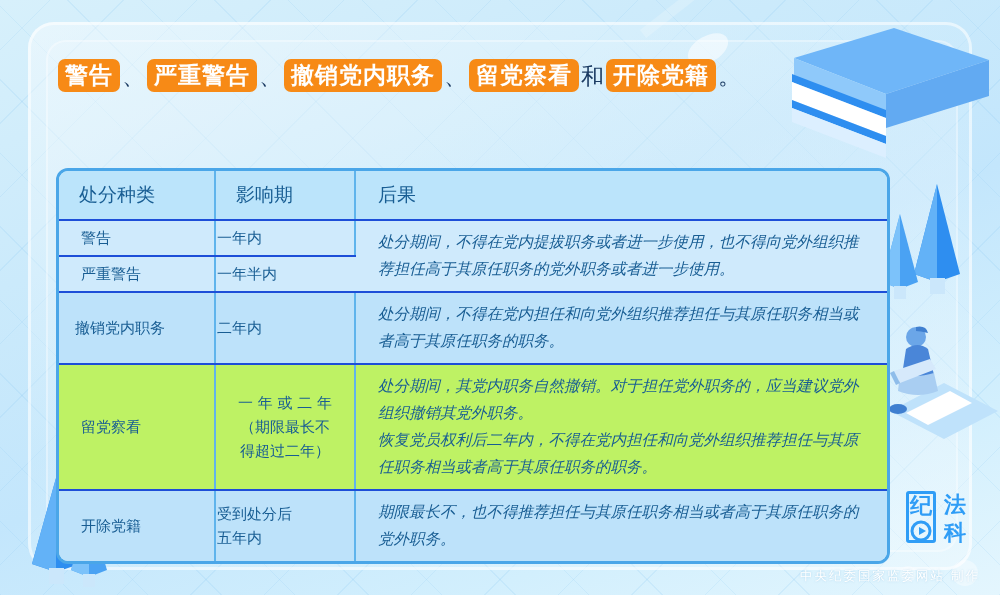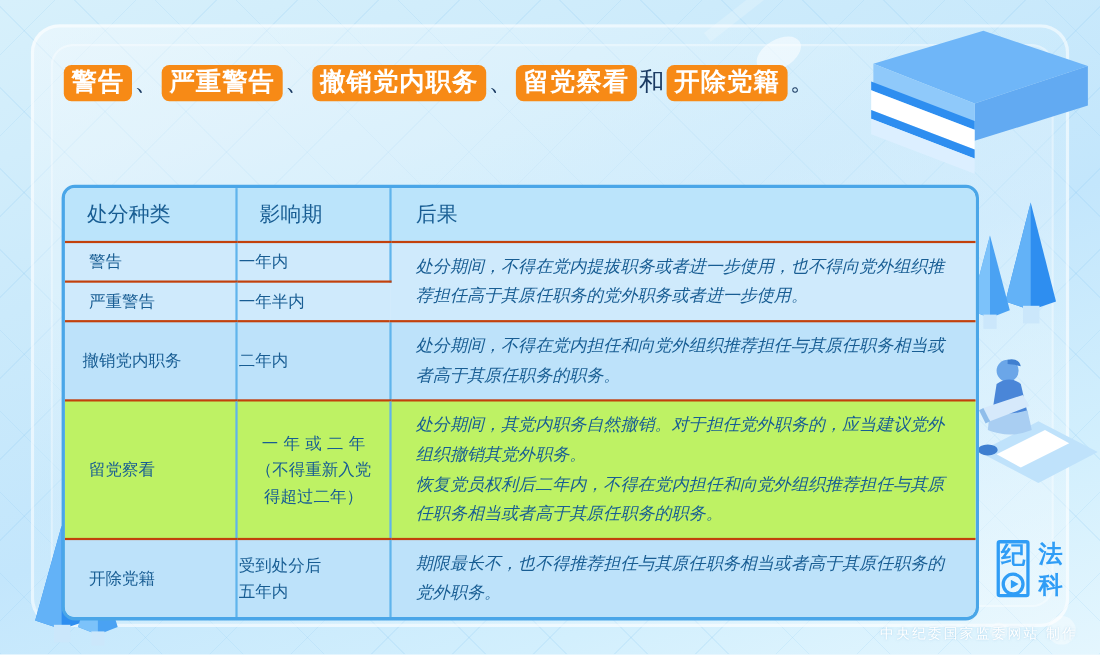--- a/index.html
+++ b/index.html
@@ -128,21 +128,21 @@
   }
   table.disc {
     border-collapse: collapse;
     width: 100%;
     table-layout: fixed;
   }
   table.disc col.c1 { width: 156px; }
   table.disc col.c2 { width: 140px; }
   table.disc th, table.disc td {
     border-right: 2px solid #5fb4ec;
-    border-bottom: 2px solid #c2410c;
+    border-bottom: 2px solid #1d4ed8;
     color: #185d93;
     font-family: "DejaVu Serif", "Liberation Serif", serif;
     vertical-align: middle;
   }
   table.disc th:last-child, table.disc td:last-child { border-right: none; }
   table.disc tr:last-child td { border-bottom: none; }
 
   thead th {
     background: #bbe4fb;
     font-size: 19px;
@@ -319,21 +319,21 @@
         </tr>
         <tr class="tone-b">
           <td class="c-kind" style="padding-left:16px;">撤销党内职务</td>
           <td class="c-period">二年内</td>
           <td class="c-result">处分期间，不得在党内担任和向党外组织推荐担任与其原任职务相当或者高于其原任职务的职务。</td>
         </tr>
         <tr class="tone-c">
           <td class="c-kind">留党察看</td>
           <td class="c-period center">
             <div>一 年 或 二 年</div>
-            <div>（不得重新入党</div>
+            <div>（期限最长不</div>
             <div>得超过二年）</div>
           </td>
           <td class="c-result">
             <div>处分期间，其党内职务自然撤销。对于担任党外职务的，应当建议党外组织撤销其党外职务。</div>
             <div>恢复党员权利后二年内，不得在党内担任和向党外组织推荐担任与其原任职务相当或者高于其原任职务的职务。</div>
           </td>
         </tr>
         <tr class="tone-b">
           <td class="c-kind">开除党籍</td>
           <td class="c-period">

